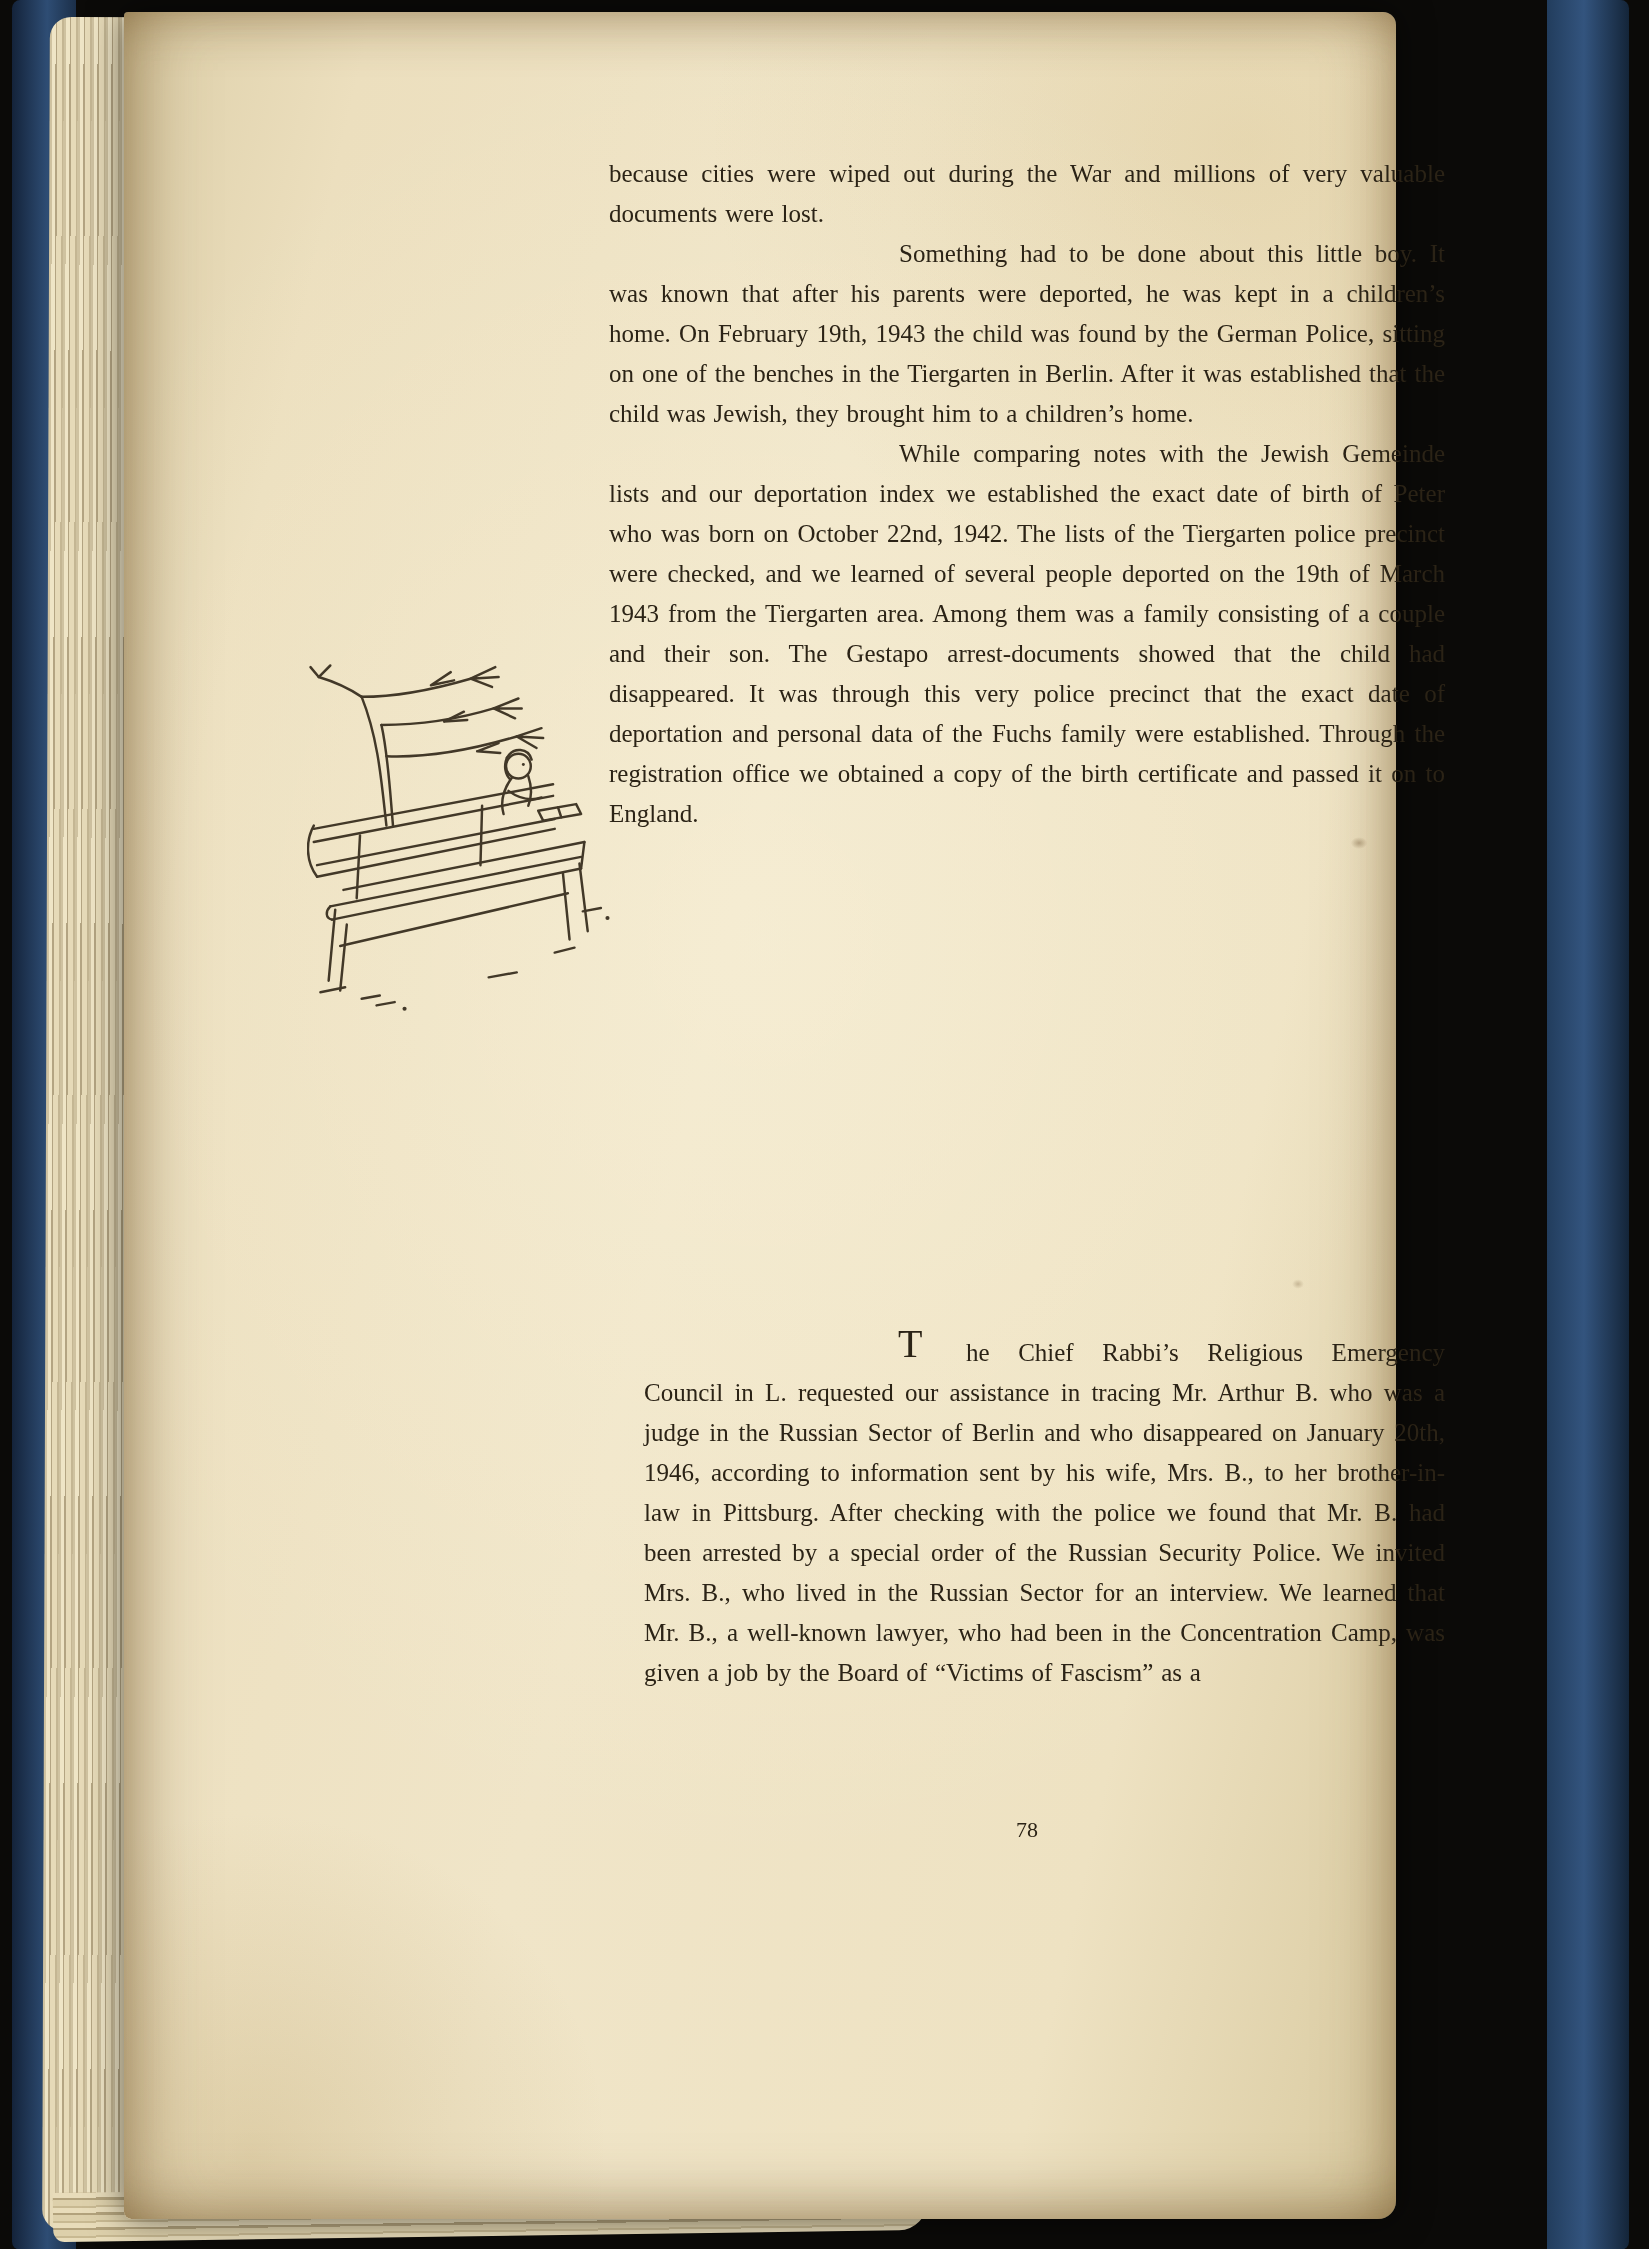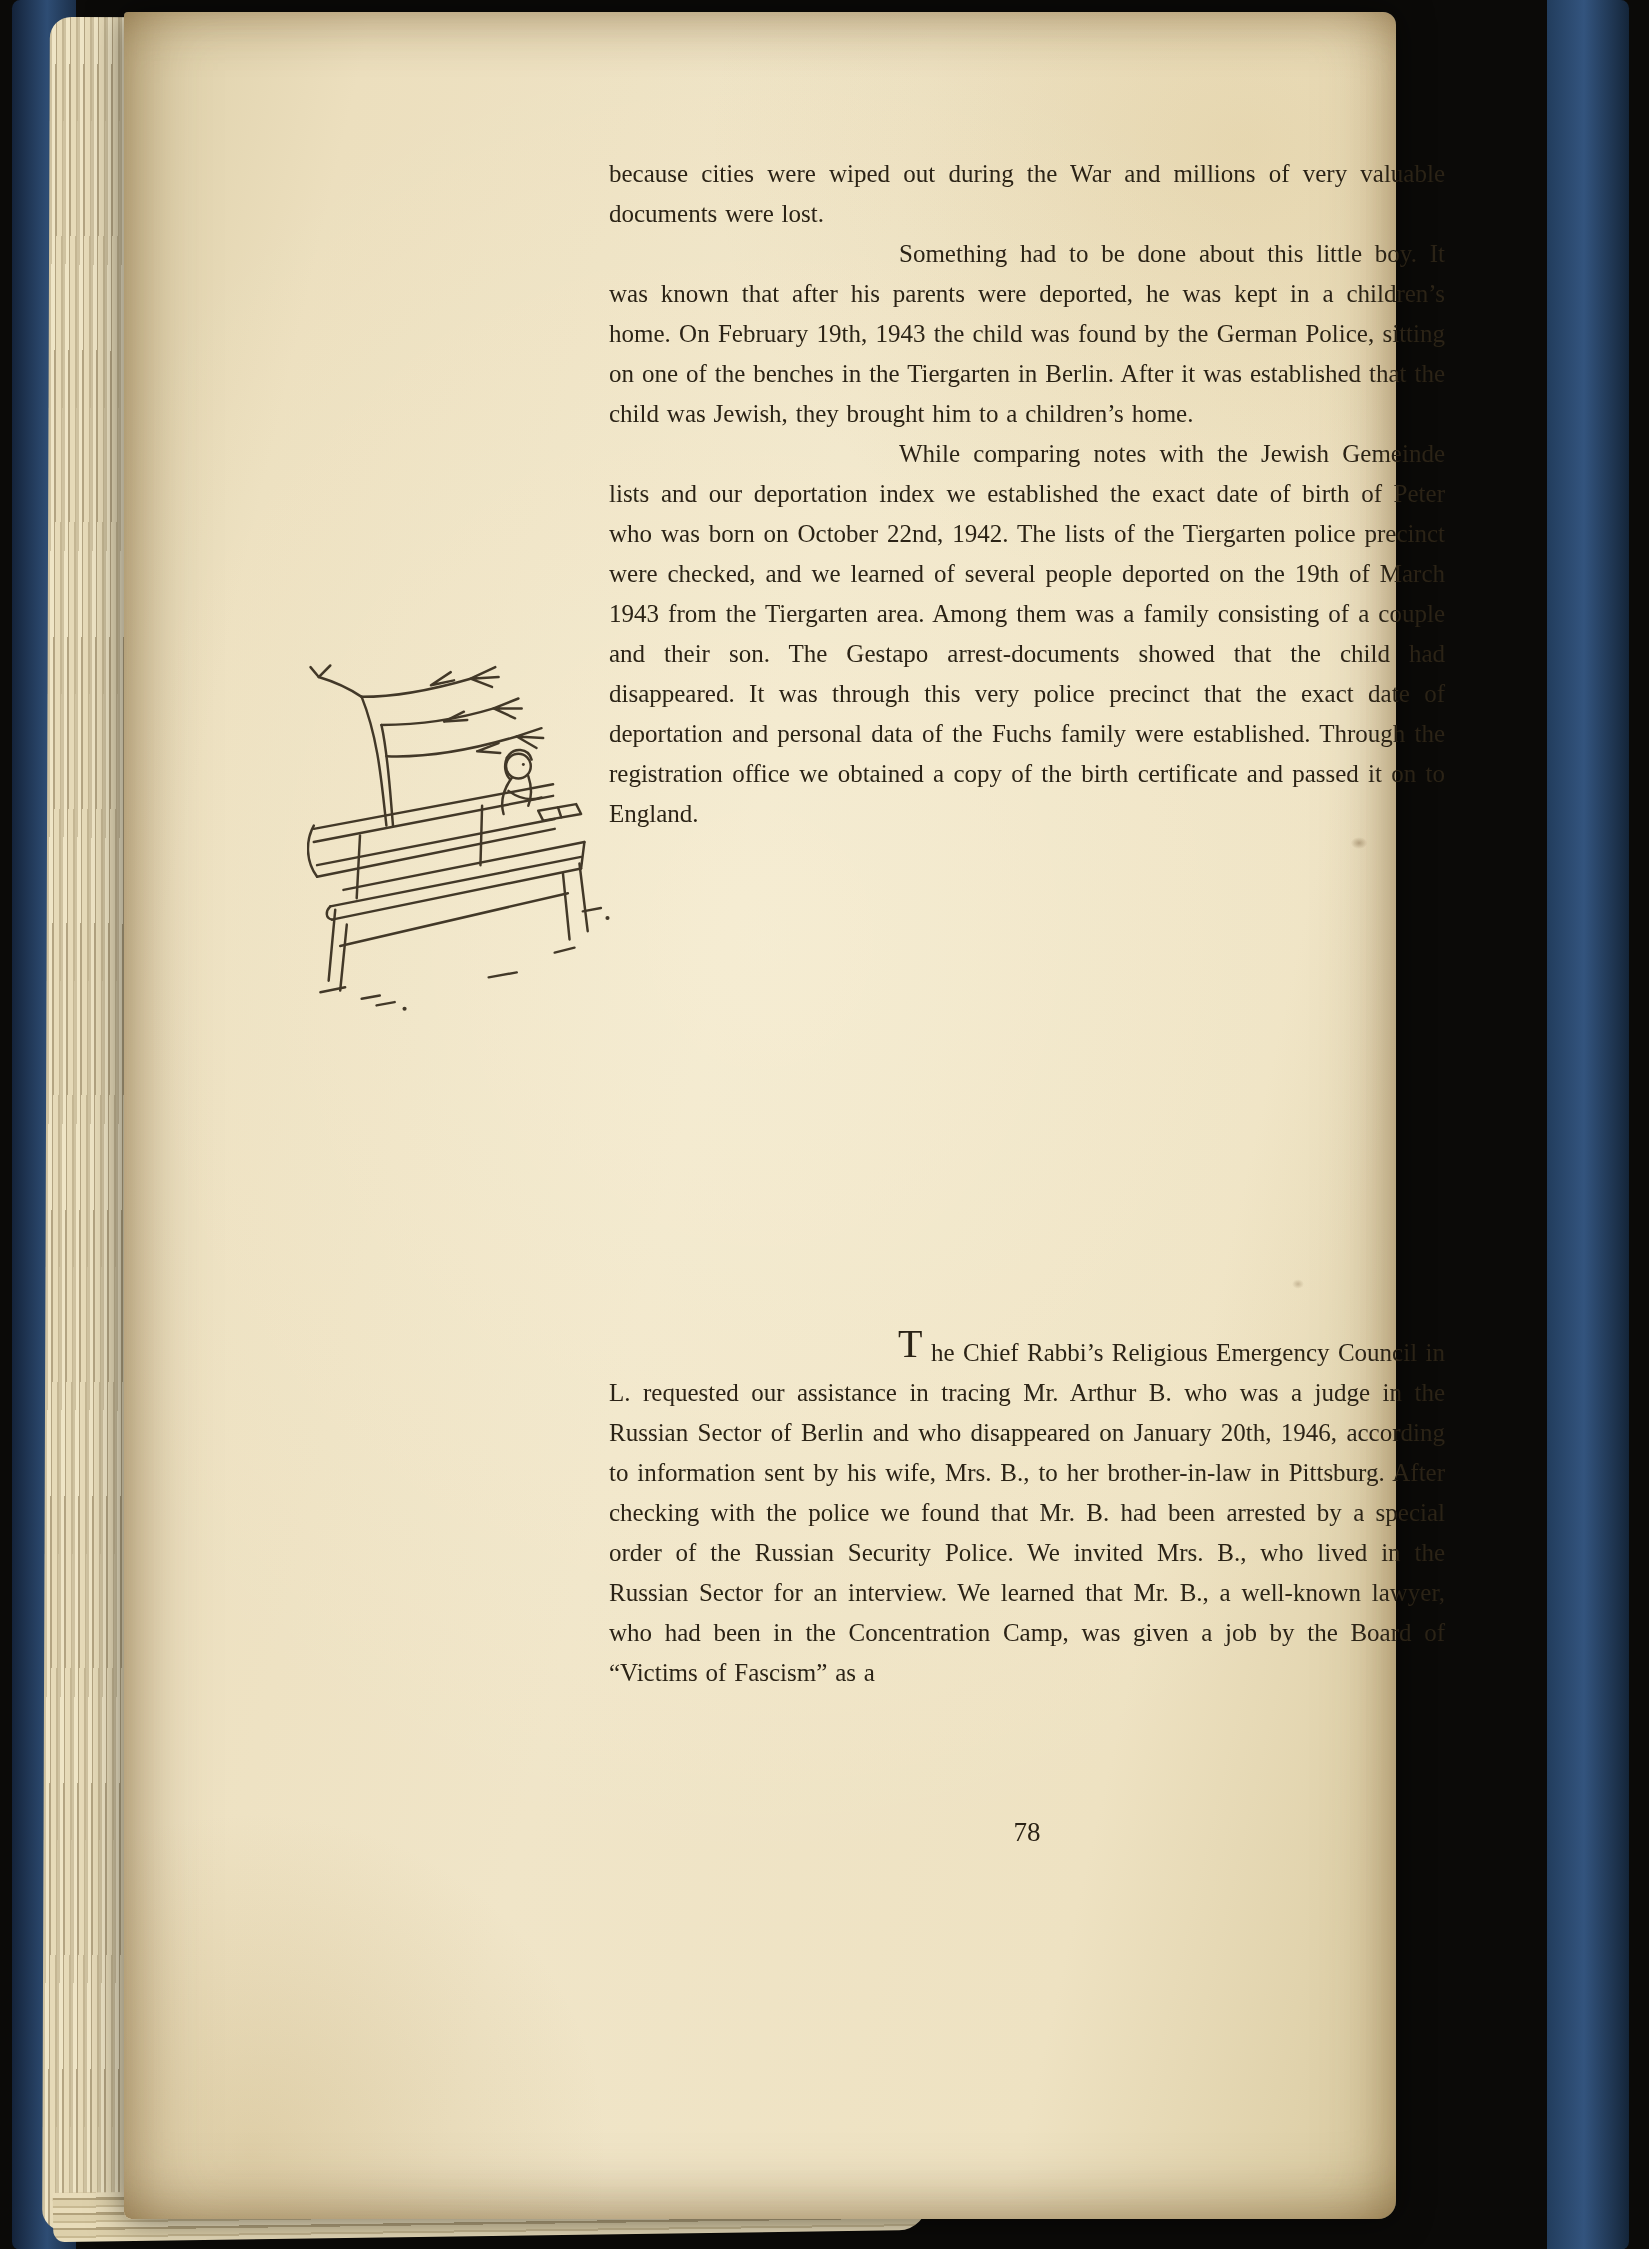--- a/index.html
+++ b/index.html
@@ -62,34 +62,34 @@
 
   .body-text {
     position:absolute; left:485px; width:836px;
     font-size:25px; line-height:40px; text-align:justify;
     word-spacing:1.6px; color:#2b2316;
   }
   .block-a { top:142px; }
   .block-b { top:1321px; }
   .body-text p { margin:0; }
   .body-text p.indent { text-indent:290px; }
-  .body-text p.after-initial { text-indent:322px; }
+  .body-text p.after-initial { text-indent:322px;margin-left:35px; }
 
   .initial-cap {
     position:absolute; left:289px; top:-9px;
     font-size:40px; line-height:40px; font-weight:normal;
   }
   .section-heading {
     position:absolute; left:485px; top:1239px; width:836px;
     text-align:center; font-weight:bold; font-size:25.6px;
     letter-spacing:0.8px; color:#2b2316;
   }
   .page-number {
     position:absolute; left:485px; top:1805px; width:836px;
-    text-align:center; font-size:27px; color:#2b2316;
+    text-align:center; font-size:22px; color:#2b2316;
   }
   .illustration {
     position:absolute; left:183px; top:637px; width:304px; height:363px;
   }
 </style>
 </head>
 <body>
 
 <div class="scene">
   <div class="cover-left"></div>

